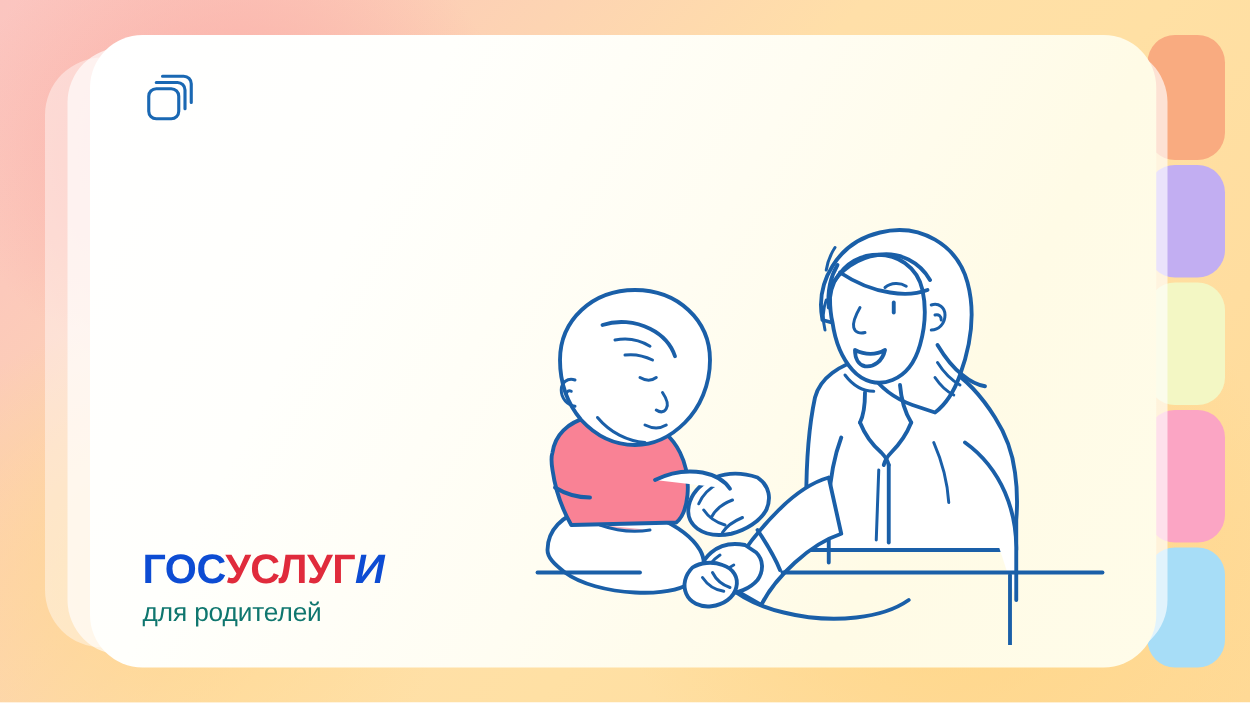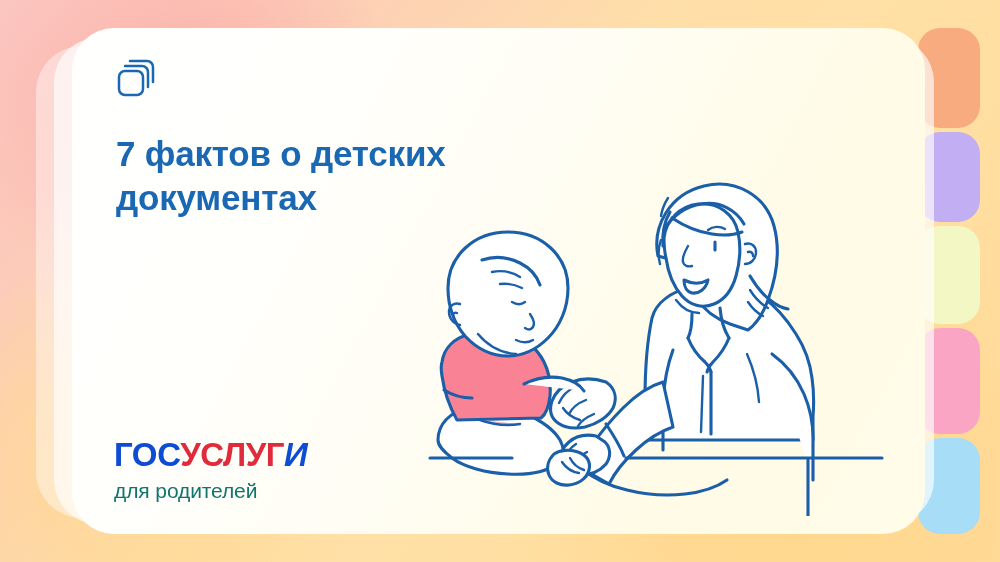--- a/index.html
+++ b/index.html
@@ -214,24 +214,20 @@
   <div class="doc-icon">
     <svg viewBox="0 0 44 42" width="44" height="42" aria-hidden="true">
       <g fill="none" stroke="#1a68b3" stroke-width="2.5" stroke-linejoin="round" stroke-linecap="round">
         <path d="M16 3 h17 a6 6 0 0 1 6 6 v15"></path>
         <path d="M11 8 h17 a6 6 0 0 1 6 6 v15"></path>
         <rect x="5" y="13" width="24" height="24" rx="6"></rect>
       </g>
     </svg>
   </div>
 
-  <div class="headline">
-    <div>7 фактов о детских</div>
-    <div>документах</div>
-  </div>
 
   <div class="logo-block">
     <div class="logo-word"><span class="logo-gos">ГОС</span><span class="logo-uslug">УСЛУГ</span><span class="logo-i">И</span></div>
     <div class="logo-sub">для родителей</div>
   </div>
 
   <div class="illo">
     <svg viewBox="0 0 470 348" width="470" height="348" aria-hidden="true">
 
       <g>

